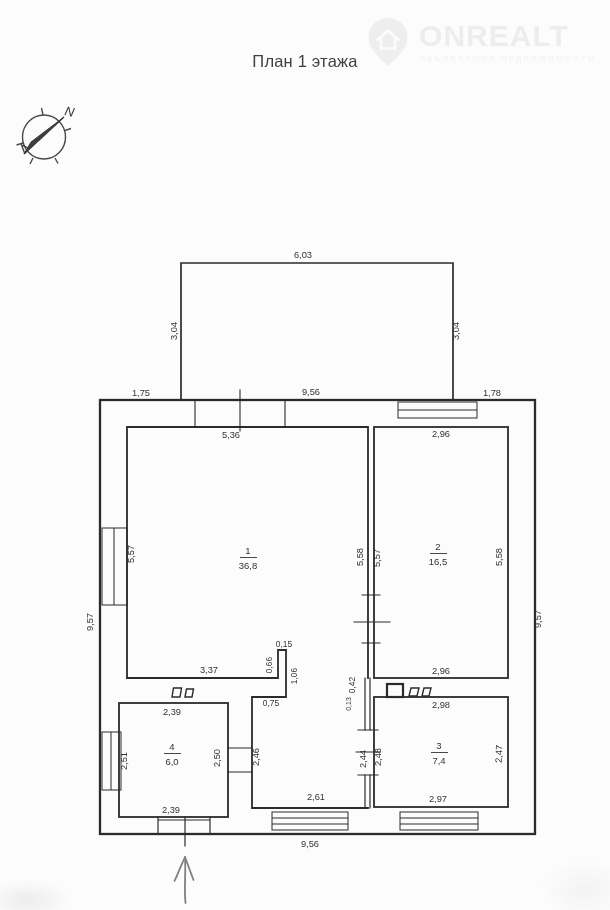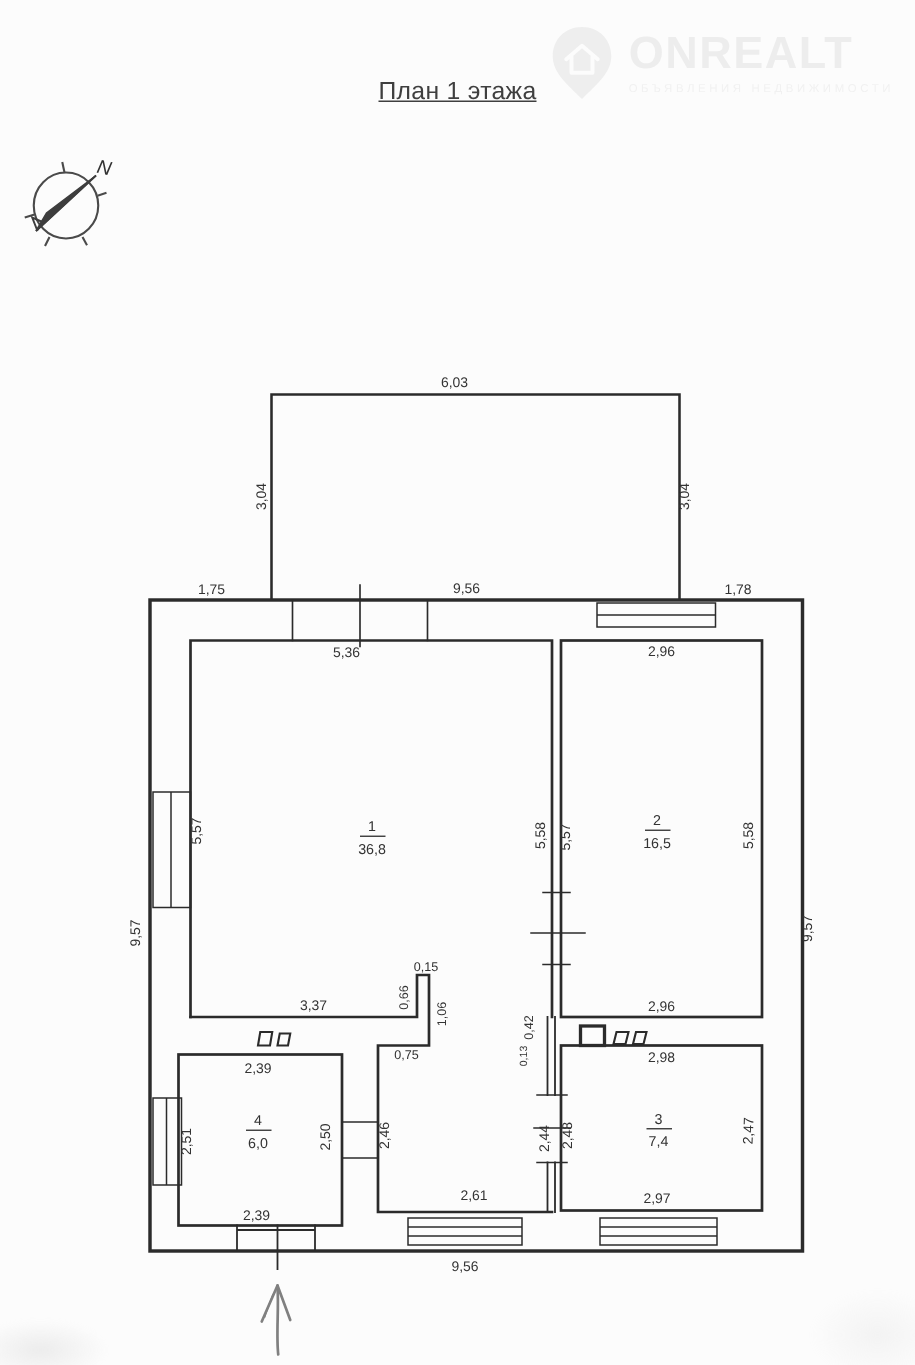--- a/index.html
+++ b/index.html
@@ -9,21 +9,20 @@
     background:#fcfcfc;
     overflow:hidden;
     font-family:"Liberation Sans", sans-serif;
   }
   .page-title{
     position:absolute;top:52px;left:0;right:0;
     text-align:center;
     font-size:16.5px;
     color:#3f3f3f;
     letter-spacing:.2px;
-    text-decoration:underline;
   }
   .watermark{
     position:absolute;top:16px;right:14px;
     display:flex;align-items:center;gap:9px;
     user-select:none;
   }
   .watermark .wm-text{display:flex;flex-direction:column;align-items:flex-start;}
   .wm-brand{
     font-size:30px;font-weight:bold;color:#ededed;
     letter-spacing:1px;line-height:1;

